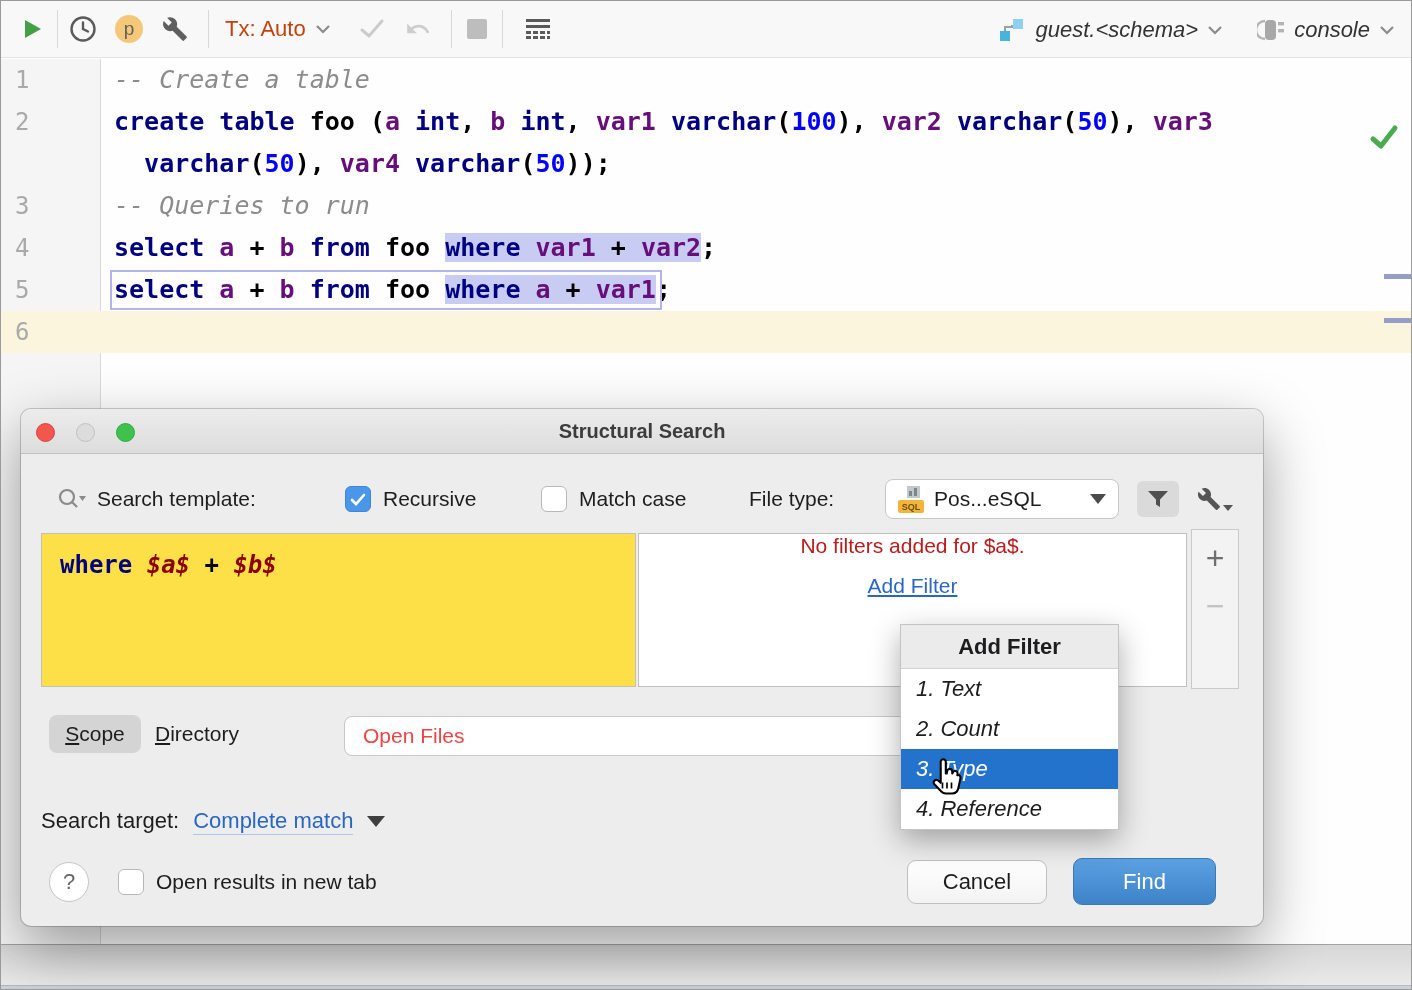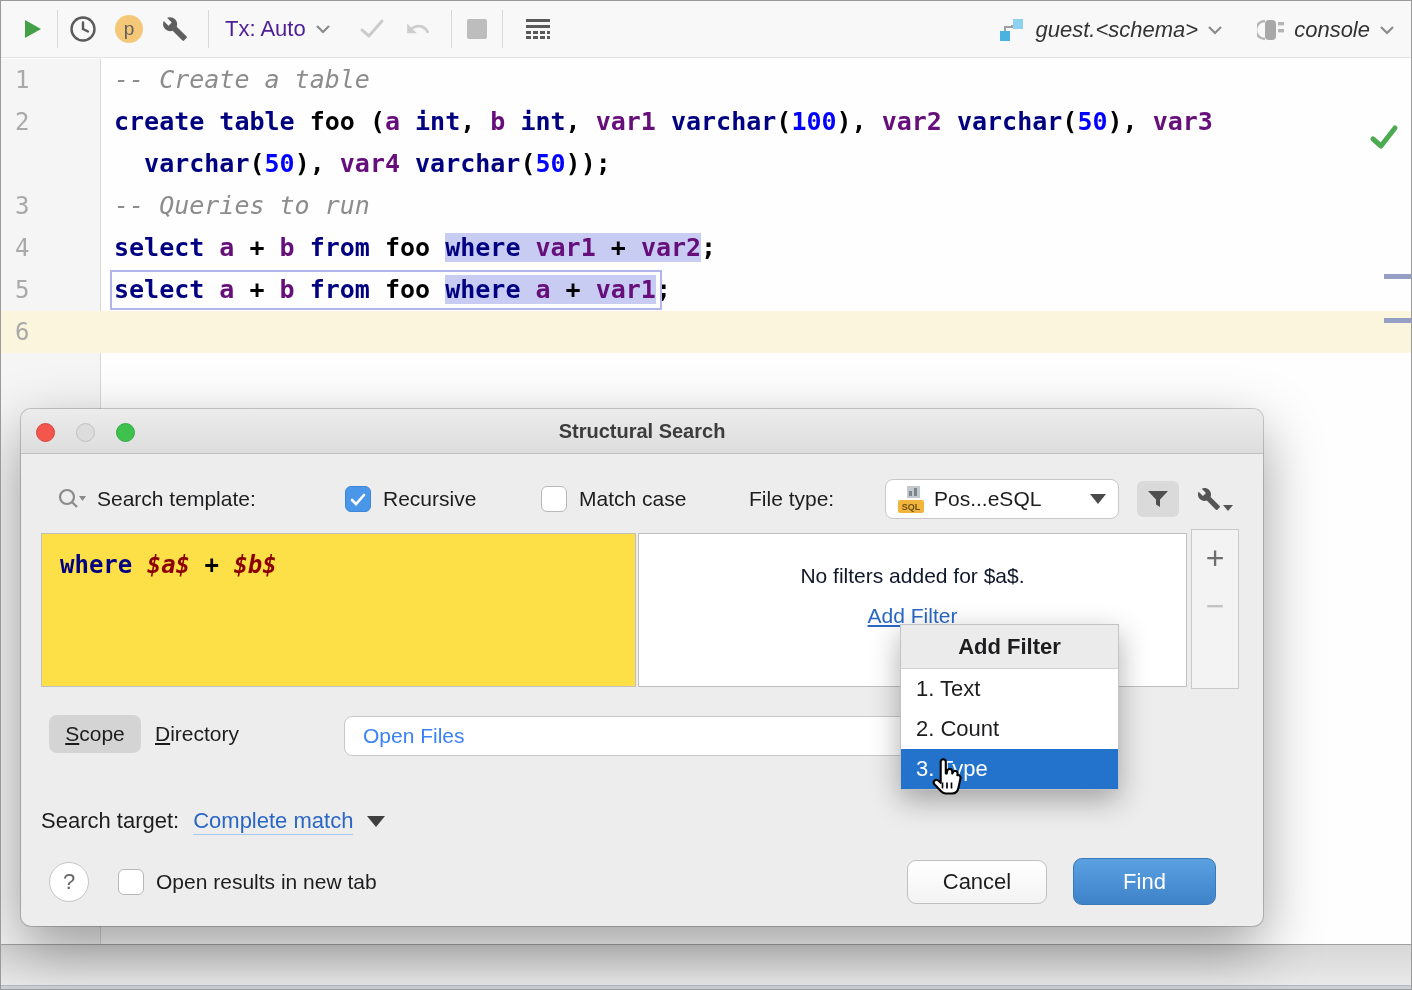--- a/index.html
+++ b/index.html
@@ -8,21 +8,21 @@
            background:#fff; border:1px solid #9a9a9a;
            font-family:"Liberation Sans", sans-serif; }
 
   
   .toolbar{ position:absolute; left:0; top:0; width:1412px; height:57px;
             background:#f8f8f8; border-bottom:1px solid #e2e2e2;
             display:flex; align-items:center; }
   .tb-btn{ display:flex; align-items:center; justify-content:center;
            width:38px; height:40px; cursor:default; }
   .tb-sep{ width:1px; height:38px; background:#d8d8d8; margin:0 6px; }
-  .tb-text{ display:flex; align-items:center; gap:9px; font-size:22px; color:#4c1d95; padding:0 10px;}
+  .tb-text{ display:flex; align-items:center; gap:9px; font-size:22px; color:#c2410c; padding:0 10px;}
   .p-circle{ width:28px; height:28px; border-radius:50%; background:#f4c878;
              display:flex; align-items:center; justify-content:center;
              font-size:19px; color:#5f5f5f; }
   .stop-sq{ width:20px; height:20px; background:#bdbdbd; border-radius:2px; }
   .tb-right{ position:absolute; right:18px; top:0; height:57px; display:flex; align-items:center; gap:10px;font-style:italic; }
   .tb-right .lbl{ font-size:22px; color:#333; }
 
   
   .editor{ position:absolute; left:0; top:58px; width:1412px; height:885px; background:#fefefe; }
   .gutter-col{ position:absolute; left:0; top:0; width:100px; height:100%;
@@ -71,36 +71,36 @@
               display:flex; align-items:center; justify-content:center; }
 
   .tpl-editor{ position:absolute; left:20px; top:124px; width:595px; height:154px;
                background:#fde047; border:1px solid #c0c0c0; }
   .tpl-text{ padding:17px 0 0 18px; font-family:"DejaVu Sans Mono", monospace; font-size:24px; white-space:pre; }
   .tpl-text span{ font-weight:bold; }
   .var{ color:#8b0000; font-style:italic; }
 
   .filter-panel{ position:absolute; left:617px; top:124px; width:549px; height:154px;
                  background:#fff; border:1px solid #c0c0c0; text-align:center; }
-  .no-filters{ margin-top:30px; font-size:21px; color:#0f172a; }
+  .no-filters{ font-size:21px; color:#b91c1c; }
   .add-filter{ display:inline-block; margin-top:16px; font-size:21px; color:#2a67c5;
                text-decoration:underline; cursor:pointer; }
   .pm-strip{ position:absolute; left:1170px; top:120px; width:48px; height:160px;
              background:#f3f3f3; border:1px solid #c9c9c9; text-align:center; }
   .pm-strip .plus{ font-size:32px; color:#6e6e6e; line-height:56px; }
   .pm-strip .minus{ font-size:32px; color:#c2c2c2; line-height:40px; }
 
   .scope-chip{ position:absolute; left:28px; top:306px; width:92px; height:38px; background:#d4d4d4;
                border-radius:8px; display:flex; align-items:center; justify-content:center;
                font-size:21px; color:#1d1d1f; }
   .dir-tab{ position:absolute; left:134px; top:306px; height:38px; display:flex; align-items:center;
             font-size:21px; color:#1d1d1f; }
   .u{ text-decoration:underline; }
   .scope-combo{ position:absolute; left:323px; top:307px; width:762px; height:40px; }
-  .scope-combo .val{ font-size:21px; color:#3b82f6; padding-left:6px; flex:1; text-align:left; }
+  .scope-combo .val{ font-size:21px; color:#ef4444; padding-left:6px; flex:1; text-align:left; }
 
   .target-row{ position:absolute; left:20px; top:398px; height:28px; display:flex; align-items:center; gap:14px; }
   .target-link{ font-size:22px; color:#2a67c5; border-bottom:1px solid #a6c8ef; cursor:pointer; }
   .tri-sm{ width:0; height:0; border-left:9px solid transparent; border-right:9px solid transparent;
            border-top:11px solid #3f3f3f; }
 
   .help-btn{ position:absolute; left:28px; top:453px; width:40px; height:40px; border-radius:50%;
              background:#fff; border:1px solid #c6c6c6; display:flex; align-items:center;
              justify-content:center; font-size:22px; color:#666; }
   .results-cb{ position:absolute; left:97px; top:460px; }
@@ -111,21 +111,21 @@
                background:linear-gradient(#ffffff,#f3f3f3); border:1px solid #c0c0c0; }
   .btn.find{ left:1052px; top:449px; width:143px; height:47px; color:#fff;
              background:linear-gradient(#5ba1e2,#3e82c8); border:1px solid #3a79b8; }
 
   
   .popup{ position:absolute; left:899px; top:623px; width:219px; background:#fff;
           border:1px solid #c4c4c4; z-index:40; box-shadow:0 10px 28px rgba(0,0,0,.32); }
   .popup-header{ height:44px; background:#ebebeb; border-bottom:1px solid #d2d2d2;
                  display:flex; align-items:center; justify-content:center;
                  font-size:22px; font-weight:600; color:#1d1d1f; }
-  .popup-item{ height:40px; line-height:40px; padding-left:15px; font-size:22px; color:#1d1d1f; }
+  .popup-item{ height:40px; line-height:40px; padding-left:15px; font-size:22px; color:#1d1d1f;font-style:italic; }
   .popup-item.sel{ background:#2373cd; color:#fff; }
   .cursor-hand{ position:absolute; left:928px; top:756px; z-index:60; pointer-events:none; }
 
   
   .bottom-area{ position:absolute; left:0; top:943px; width:1412px; height:47px;
                 background:linear-gradient(#d7d7d7,#ececec); border-top:1px solid #a2a2a2; }
   .bottom-strip{ position:absolute; left:0; bottom:0; width:100%; height:6px;
                  background:#ccd1d8; border-top:1px solid #b5bac2; }
   .green-check{ position:absolute; left:1368px; top:64px; }
 </style>
@@ -334,20 +334,21 @@
     <div class="btn find">
         <span>Find</span>
       </div>
   </div>
 
   <div class="popup">
     <div class="popup-header">Add Filter</div>
     <div class="popup-item">1. Text</div>
     <div class="popup-item">2. Count</div>
     <div class="popup-item sel">3. Type</div>
+    <div class="popup-item">4. Reference</div>
   </div>
 
   <svg class="cursor-hand" width="36" height="42" viewBox="0 0 24 28">
     <path d="M9.5 1.5c1 0 1.7.8 1.7 1.7V11h.6l.3-1.6c.2-.9 1-1.5 1.9-1.4.9.1 1.5.8 1.5 1.7V11l.5-.9c.4-.8 1.4-1.1 2.2-.7.7.4 1 1.2.8 2l-.1.7c.6-.2 1.3 0 1.7.5.4.4.5 1 .4 1.6l-1.5 6.8c-.4 1.9-2.1 3.3-4.1 3.3h-4.2c-1.1 0-2.2-.5-3-1.3l-4.6-4.8c-.6-.7-.6-1.7 0-2.4.7-.7 1.8-.7 2.5-.1l1.7 1.5V3.2c0-.9.8-1.7 1.7-1.7z" fill="#ffffff" stroke="#000000" stroke-width="1.4" stroke-linejoin="round"></path>
     <line x1="9" y1="17" x2="9" y2="21" stroke="#000" stroke-width="1.1"></line>
     <line x1="12" y1="17" x2="12" y2="21" stroke="#000" stroke-width="1.1"></line>
     <line x1="15" y1="17" x2="15" y2="21" stroke="#000" stroke-width="1.1"></line>
   </svg>
 
   <div class="bottom-area">

